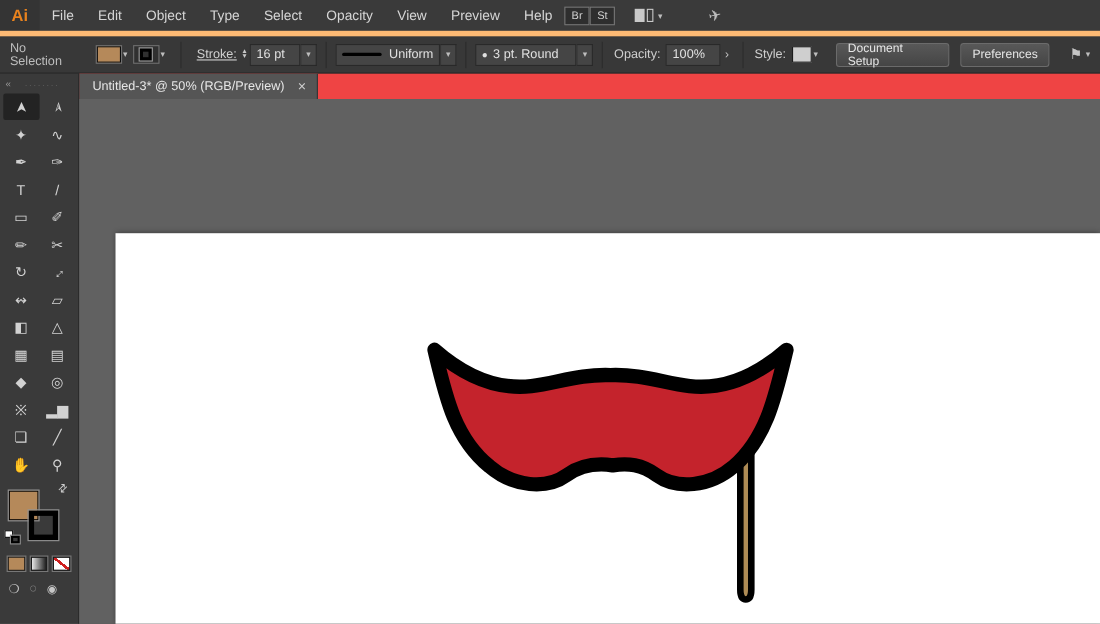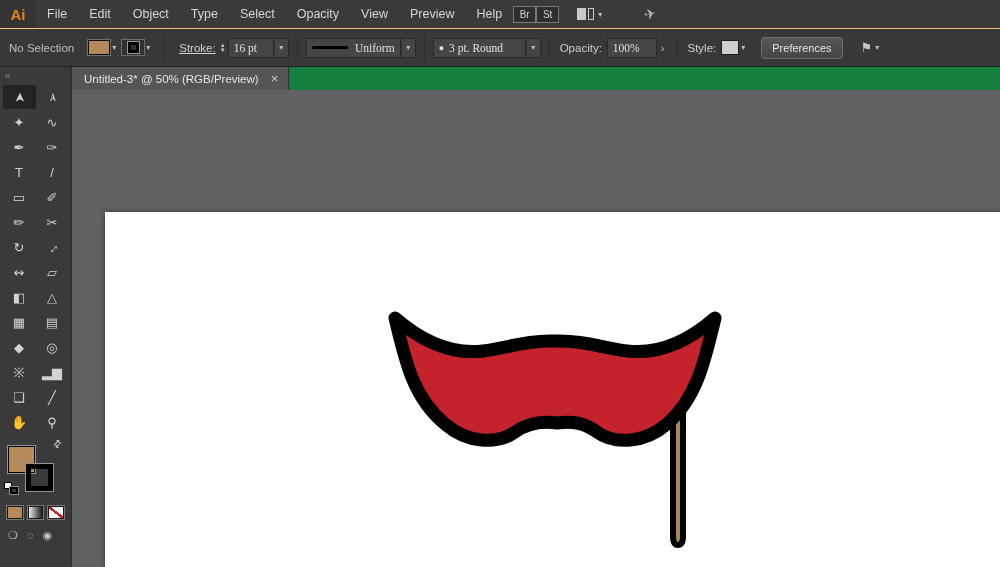--- a/index.html
+++ b/index.html
@@ -11,42 +11,42 @@
   .menu-item { padding:0 11px; font-size:12.5px; color:#d6d6d6; line-height:28px; cursor:default; }
   .mini-btn { width:23px; height:17px; border:1px solid #787878; background:#2e2e2e; color:#cfcfcf; font-size:10px; display:flex; align-items:center; justify-content:center; }
   .ws-group { display:flex; align-items:center; margin-left:18px; gap:4px; }
   .ws-icon { width:17px; height:12px; position:relative; }
   .ws-icon .a { position:absolute; left:0; top:0; width:9px; height:12px; background:#c9c9c9; }
   .ws-icon .b { position:absolute; right:0; top:0; width:6px; height:12px; border:1px solid #c9c9c9; }
   .chev { font-size:8px; color:#bdbdbd; }
   .share-icon { margin-left:42px; color:#bdbdbd; font-size:14px; transform:rotate(-12deg); }
 
   
-  .controlbar { position:absolute; left:0; top:28px; width:1000px; height:39px; background:#383838; border-top:1px solid #fdba74; border-bottom:1px solid #232323; display:flex; align-items:center; padding:0 9px; font-size:11.5px; color:#cfcfcf; }
+  .controlbar { position:absolute; left:0; top:28px; width:1000px; height:39px; background:#383838; border-top:5px solid #fdba74; border-bottom:1px solid #232323; display:flex; align-items:center; padding:0 9px; font-size:11.5px; color:#cfcfcf; }
   .cb-sep { width:1px; height:24px; background:#2b2b2b; margin:0 8px; }
   .no-sel { color:#bdbdbd; margin-right:14px; }
   .swatch-pair { display:flex; align-items:center; gap:2px; margin-right:6px; }
   .fill-swatch { width:22px; height:15px; border:1px solid #0d0d0d; outline:1px solid #6e6e6e; }
   .stroke-swatch { width:22px; height:15px; background:#303030; outline:1px solid #6e6e6e; display:flex; align-items:center; justify-content:center; }
   .stroke-swatch .ring { width:11px; height:11px; border:3px solid #000; outline:1px solid #9a9a9a; }
   .underl { text-decoration:underline; margin:0 4px 0 6px; }
   .stepper { display:flex; flex-direction:column; justify-content:center; line-height:5px; font-size:6px; color:#c9c9c9; margin-right:2px; }
-  .field { background:#454545; border:1px solid #292929; height:20px; display:flex; align-items:center; padding:0 5px; color:#e0e0e0;font-family:Liberation Serif, serif; }
+  .field { background:#454545; border:1px solid #292929; height:20px; display:flex; align-items:center; padding:0 5px; color:#e0e0e0; }
   .chevbox { width:15px; height:20px; background:#454545; border:1px solid #292929; border-left:1px solid #353535; display:flex; align-items:center; justify-content:center; }
   .wline { width:40px; height:3px; background:#000; border-radius:2px; margin-right:7px; }
   .brush-dot { font-size:9px; margin-right:5px; }
   .lab { margin:0 5px 0 2px; }
   .arrow-r { font-size:11px; color:#c3c3c3; margin:0 4px; }
   .style-swatch { width:18px; height:15px; background:#cfcfcf; border:1px solid #1c1c1c; }
   .btn { height:22px; padding:0 10px; border:1px solid #6b6b6b; border-radius:3px; background:linear-gradient(#585858,#454545); font-size:11px; color:#e6e6e6; display:flex; align-items:center; margin-left:10px; }
   .iso-group { display:flex; align-items:center; gap:3px; margin-left:18px; color:#c6c6c6; }
   .iso-glyph { font-size:13px; }
 
   
-  .tabbar { position:absolute; left:72px; top:67px; right:0; height:23px; background:#15803d; display:flex; }
+  .tabbar { position:absolute; left:72px; top:67px; right:0; height:23px; background:#ef4444; display:flex; }
   .tab { height:23px; background:#555555; display:flex; align-items:center; gap:12px; padding:0 10px 0 12px; font-size:11.5px; color:#e6e6e6; border-right:1px solid #333; }
   .tab-close { color:#cfcfcf; font-size:13px; line-height:1; }
 
   
   .toolbar { position:absolute; left:0; top:67px; bottom:0; width:72px; background:#3a3a3a; border-right:1px solid #2b2b2b; }
   .tb-head { height:18px; color:#9c9c9c; font-size:9px; display:flex; align-items:center; padding:0 5px; letter-spacing:1px; }
   .tb-grip { flex:1; text-align:center; color:#6f6f6f; font-size:7px; letter-spacing:2px; }
   .tool-grid { display:grid; grid-template-columns:33px 33px; justify-content:center; row-gap:1px; }
   .tool { height:24px; display:flex; align-items:center; justify-content:center; color:#d2d2d2; font-size:13px; cursor:default; }
   .tool.active { background:#232323; border-radius:2px; }
@@ -148,20 +148,21 @@
   <span class="arrow-r">›</span>
 
   <div class="cb-sep"></div>
 
   <span class="lab">Style:</span>
   <span class="swatch-pair">
     <span class="style-swatch"></span>
     <span class="chev">▾</span>
   </span>
 
+  <span class="btn">Document Setup</span>
   <span class="btn">Preferences</span>
 
   <span class="iso-group">
     <span class="iso-glyph">⚑</span>
     <span class="chev">▾</span>
   </span>
 </div>
 
 <div class="tabbar">
   <div class="tab">

